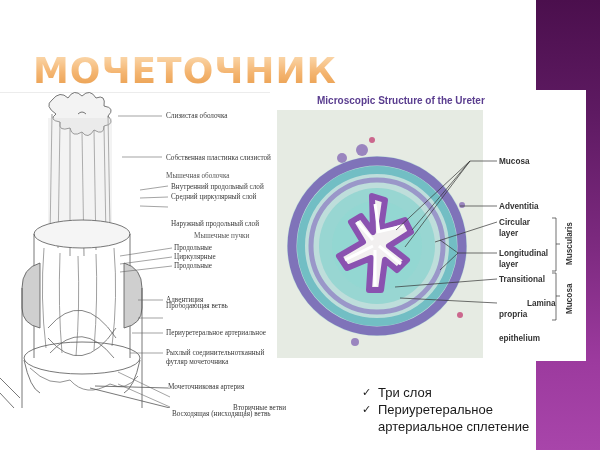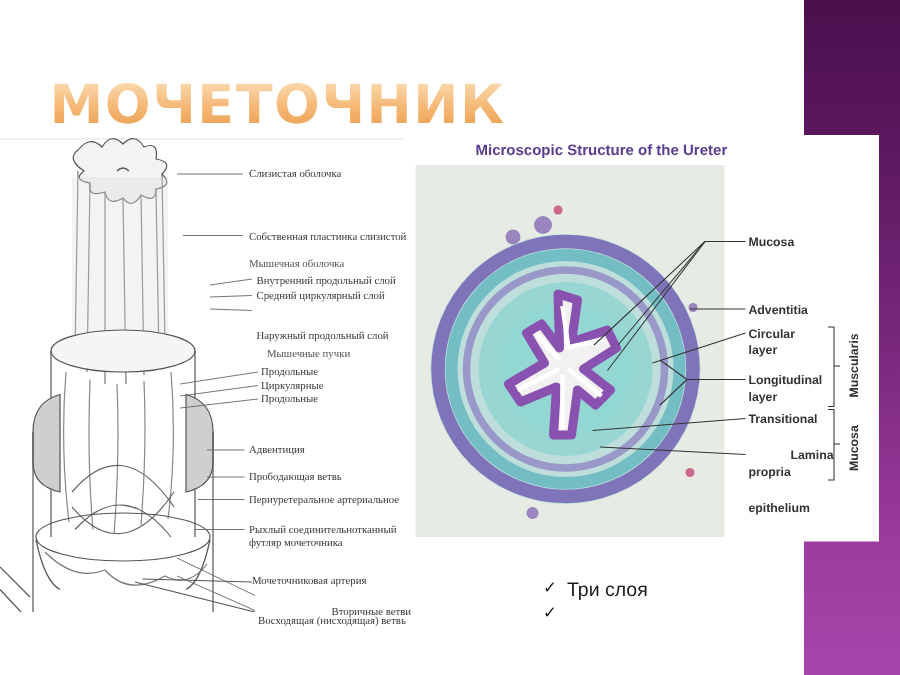--- a/index.html
+++ b/index.html
@@ -118,32 +118,32 @@
   </g>
 </svg>
 
 <div class="label-list">
   <span class="lbl" style="left:166px;top:112px;">Слизистая оболочка</span>
   <span class="lbl" style="left:166px;top:154px;">Собственная пластинка слизистой</span>
   <span class="lbl head" style="left:166px;top:172px;">Мышечная оболочка</span>
   <span class="lbl" style="left:171px;top:183px;">Внутренний продольный слой</span>
   <span class="lbl" style="left:171px;top:193px;font-family:Liberation Serif, serif;">Средний циркулярный слой</span>
   <span class="lbl" style="left:171px;top:220px;">Наружный продольный слой</span>
-  <span class="lbl head" style="left:166px;top:232px;padding-left:12px;">Мышечные пучки</span>
+  <span class="lbl head" style="left:182px;top:232px;padding-left:12px;">Мышечные пучки</span>
   <span class="lbl" style="left:174px;top:244px;">Продольные</span>
   <span class="lbl" style="left:174px;top:253px;">Циркулярные</span>
   <span class="lbl" style="left:174px;top:262px;">Продольные</span>
   <span class="lbl" style="left:166px;top:296px;">Адвентиция</span>
-  <span class="lbl" style="left:166px;top:314px;">Прободающая ветвь</span>
+  <span class="lbl" style="left:166px;top:302px;">Прободающая ветвь</span>
   <span class="lbl" style="left:166px;top:329px;">Периуретеральное артериальное</span>
   <span class="lbl" style="left:166px;top:349px;">Рыхлый соединительнотканный</span>
   <span class="lbl" style="left:166px;top:358px;">футляр мочеточника</span>
   <span class="lbl" style="left:168px;top:383px;">Мочеточниковая артерия</span>
   <span class="lbl" style="left:172px;top:410px;">Восходящая (нисходящая) ветвь</span>
-  <span class="lbl" style="left:176px;top:404px;padding-left:45px;">Вторичные ветви</span>
+  <span class="lbl" style="left:188px;top:404px;padding-left:45px;">Вторичные ветви</span>
 </div>
 
 <div class="fig-title">Microscopic Structure of the Ureter</div>
 
 <div class="micro">
   <svg width="206" height="248" viewBox="0 0 206 248">
 
     <g fill="#7a5bb0" opacity="0.7">
       <circle cx="85" cy="40" r="6"></circle>
         <circle cx="65" cy="48" r="5"></circle>
@@ -201,14 +201,18 @@
   <span class="vert" style="left:565px;top:314px;">Mucosa</span>
 </div>
 
 <div class="bullets">
   <div class="bullet">
     <span class="check">✓</span>
     <span>Три слоя</span>
   </div>
   <div class="bullet">
     <span class="check">✓</span>
+    <span>Периуретеральное</span>
   </div>
+  <div class="bullet">
+    <span>артериальное сплетение</span>
+  </div>
 </div>
 
 </body></html>

